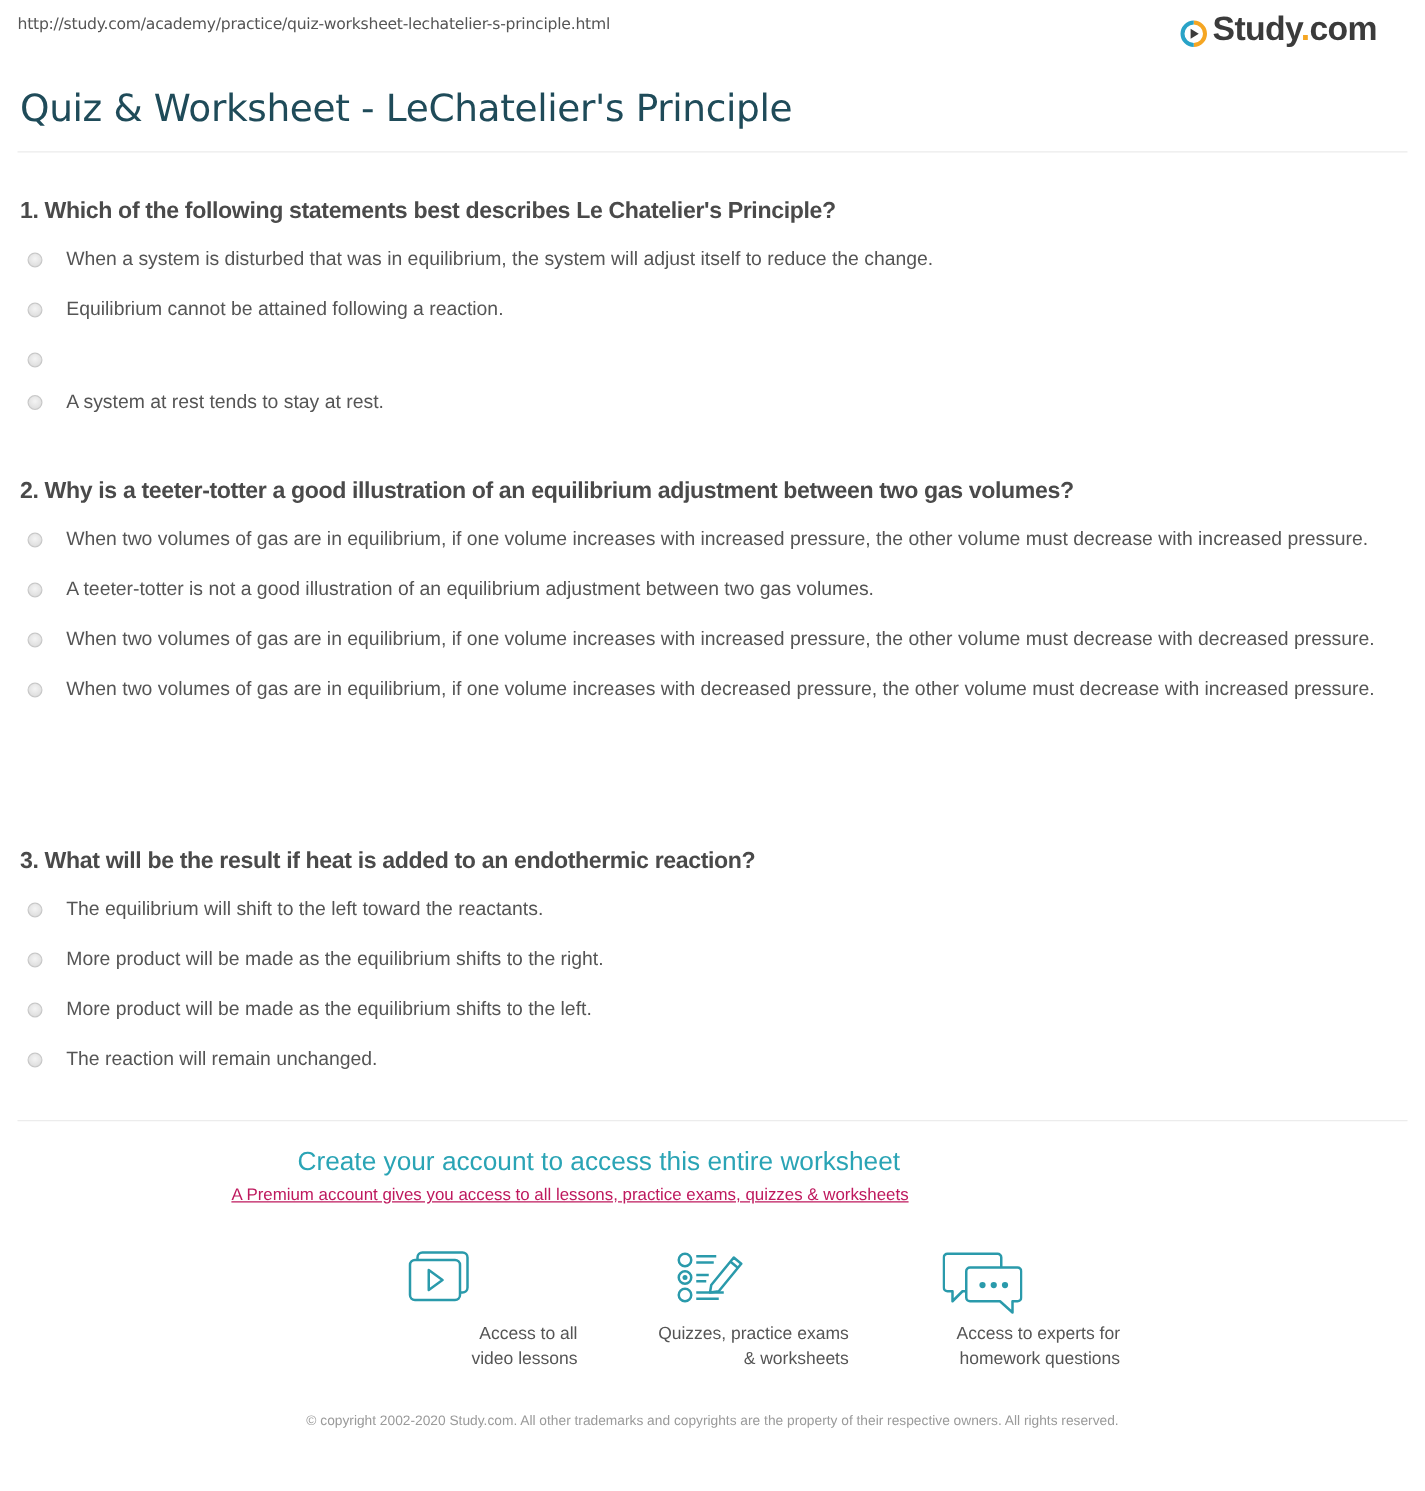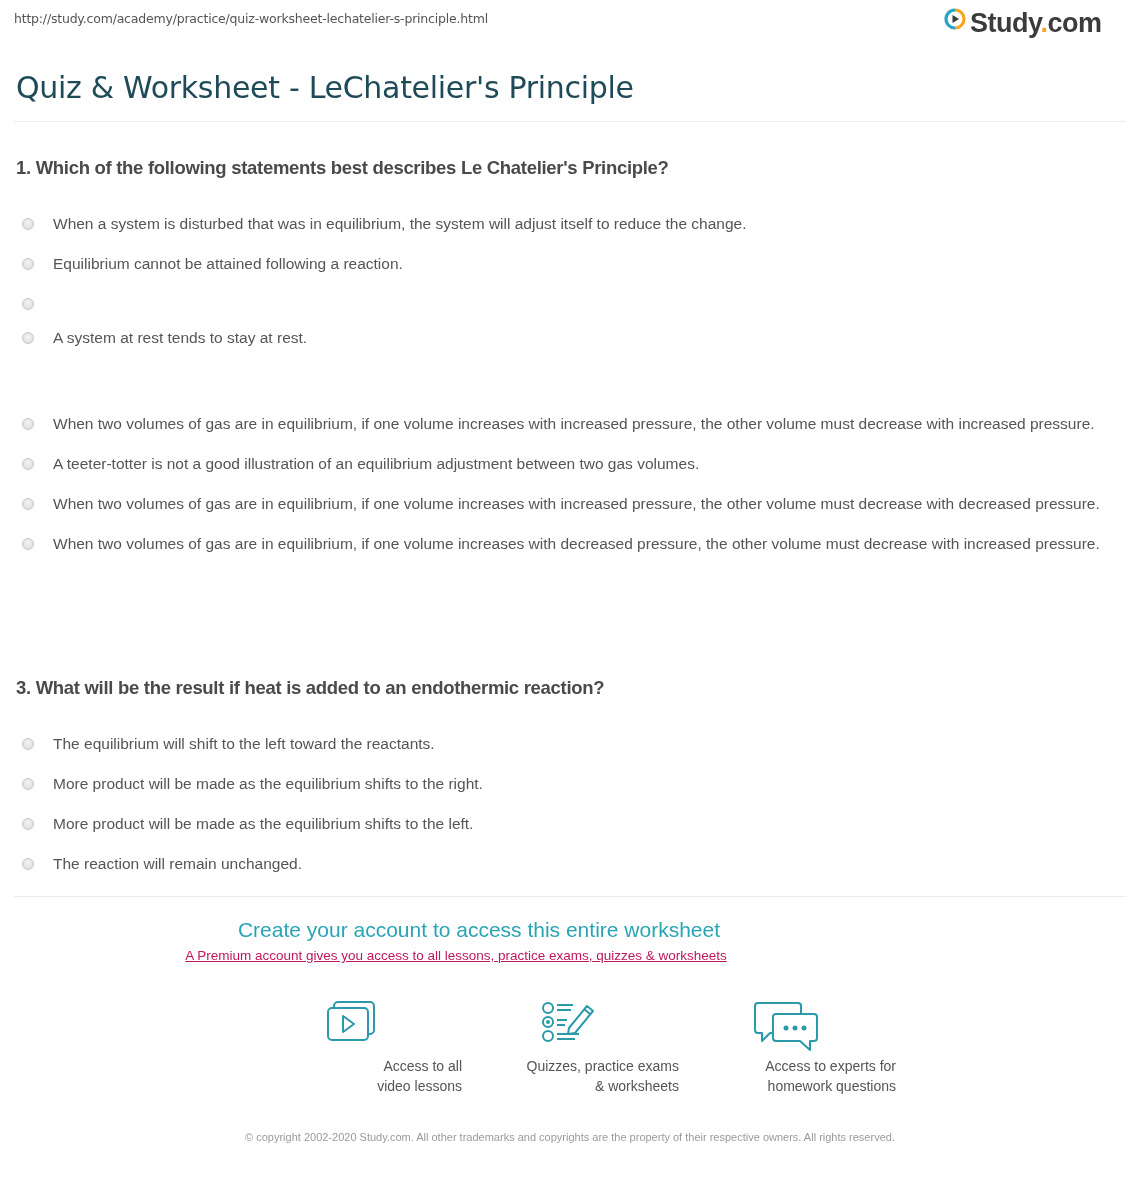--- a/index.html
+++ b/index.html
@@ -1,30 +1,30 @@
 <!DOCTYPE html>
 <html><head>
 <meta charset="utf-8">
 <style>
   * { box-sizing: border-box; margin: 0; padding: 0; }
   html, body { width: 1140px; height: 1193px; background: #ffffff; overflow: hidden; }
   body { font-family: "DejaVu Sans", "Liberation Sans", sans-serif; color: #555; position: relative; }
 
   .url { position: absolute; left: 14px; top: 11px; font-size: 12.5px; color: #555; letter-spacing: -0.2px; }
-  .logo { position: absolute; left: 944px; top: 8px; display: flex; align-items: flex-start; }
+  .logo { position: absolute; left: 944px; top: 8px; display: flex; align-items: flex-end; }
   .logo-mark { width: 22px; height: 22px; position: relative; margin-right: 4px; }
   .logo-text { font-size: 27px; font-weight: bold; color: #3b3b3b; letter-spacing: -0.5px; line-height: 30px; font-family: "Liberation Sans", sans-serif; }
   .logo-text .dot { color: #f5a623; }
 
   .page-title { position: absolute; left: 16px; top: 70px; font-size: 30px; color: #1f4b59; font-weight: normal; letter-spacing: -0.3px; font-family: "DejaVu Sans", sans-serif; }
   .hr-top { position: absolute; left: 14px; right: 14px; top: 121px; height: 1px; background: #ececec; }
 
   .question { position: absolute; left: 16px; width: 1110px; }
   .q-title { font-size: 18.5px; font-weight: bold; color: #4a4a4a; letter-spacing: -0.3px; line-height: 24px; font-family: "Liberation Sans", sans-serif; }
-  .options { list-style: none; margin-top: 32px; }
+  .options { list-style: none; margin-top: 16px; }
   .option { display: flex; align-items: flex-start; font-size: 15.5px; color: #555; line-height: 24px; margin-bottom: 16px; font-family: "Liberation Sans", sans-serif; }
   .radio { width: 12px; height: 12px; border-radius: 50%; border: 1px solid #c8c8c8; background: radial-gradient(circle at 50% 40%, #f4f4f4, #d8d8d8); flex: 0 0 12px; margin: 6px 19px 0 6px; }
 
   .hr-bottom { position: absolute; left: 14px; right: 14px; top: 896px; height: 1px; background: #ececec; }
 
   .cta-title { position: absolute; left: 0; width: 958px; top: 918px; text-align: center; font-size: 21px; color: #2aa4b5; font-family: "Liberation Sans", sans-serif; font-weight: normal; }
   .cta-sub { position: absolute; left: 0; width: 912px; top: 948px; text-align: center; font-size: 13.5px; color: #be185d; font-family: "Liberation Sans", sans-serif; text-decoration: underline; }
 
   .feature { position: absolute; top: 1000px; width: 220px; text-align: right; }
   .feature svg { display: block; margin: 0 auto; }
@@ -66,20 +66,21 @@
         <span class="radio"></span>
       </li>
     <li class="option">
         <span class="radio"></span>
         <span>A system at rest tends to stay at rest.</span>
       </li>
   </ul>
 </div>
 
 <div class="question" style="top:380px;">
+  <div class="q-title">2. Why is a teeter-totter a good illustration of an equilibrium adjustment between two gas volumes?</div>
   <ul class="options">
     <li class="option">
         <span class="radio"></span>
         <span>When two volumes of gas are in equilibrium, if one volume increases with increased pressure, the other volume must decrease with increased pressure.</span>
       </li>
     <li class="option">
         <span class="radio"></span>
         <span>A teeter-totter is not a good illustration of an equilibrium adjustment between two gas volumes.</span>
       </li>
     <li class="option">

